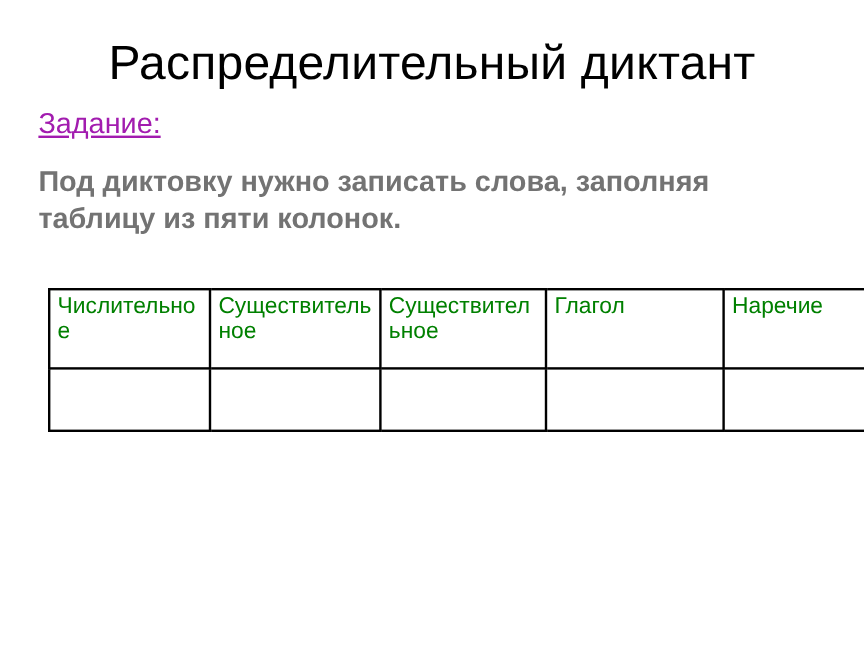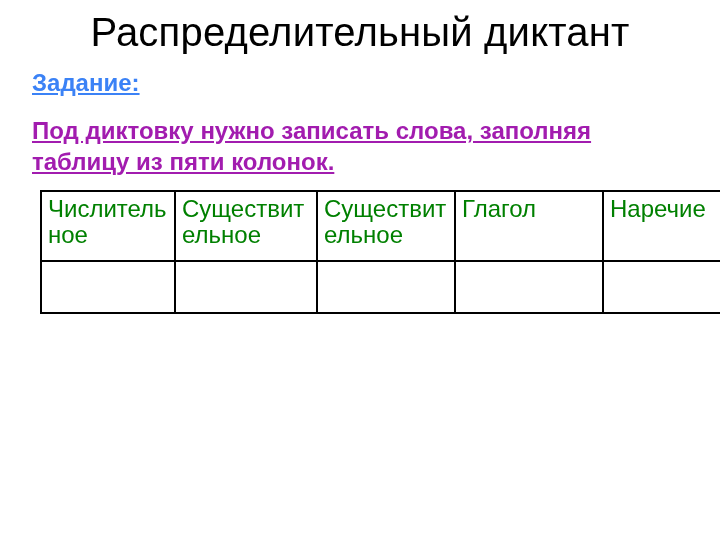--- a/index.html
+++ b/index.html
@@ -8,64 +8,63 @@
     width: 720px;
     height: 540px;
     background: #ffffff;
     font-family: Arial, "Helvetica Neue", Helvetica, sans-serif;
     color: #000;
   }
   .slide {
     box-sizing: border-box;
     width: 720px;
     height: 504px;
-    padding: 4px 28px 0 28px;
+    padding: 25px 28px 0 28px;
     position: relative;
   }
   .title {
     font-size: 40px;
     font-weight: 400;
     text-align: center;
     margin: 6px 0 14px 0;
     letter-spacing: 0.2px;
   }
   .task-label {
     font-size: 24px;
-    font-weight: 700;
+    font-weight: 400;
     text-decoration: underline;
     margin: 0 0 18px 4px;
-    color: #3b82f6;
+    color: #a21caf;
   }
   .instruction {
     font-size: 24px;
     font-weight: 700;
-    margin: 0 0 13px 4px;
+    margin: 0 0 42px 4px;
     line-height: 1.3;
-    color: #a21caf;
-    text-decoration: underline;
+    color: #737373;
   }
   .grid {
     display: table;
     border-collapse: collapse;
     margin: 0 0 0 12px;
     width: 666px;
     table-layout: fixed;
   }
   .row { display: table-row; }
   .cell {
     display: table-cell;
     border: 2px solid #000;
     vertical-align: top;
     padding: 4px 6px 12px 6px;
     height: 48px;
     box-sizing: content-box;
   }
   .header-cell {
     color: #008000;
-    font-size: 24px;
+    font-size: 19px;
     line-height: 1.08;
     word-break: break-word;
   }
   .data-cell {
     height: 34px;
   }
   .c1 { width: 120px; }
   .c2 { width: 128px; }
   .c3 { width: 124px; }
   .c4 { width: 134px; border-radius: 27px; }

